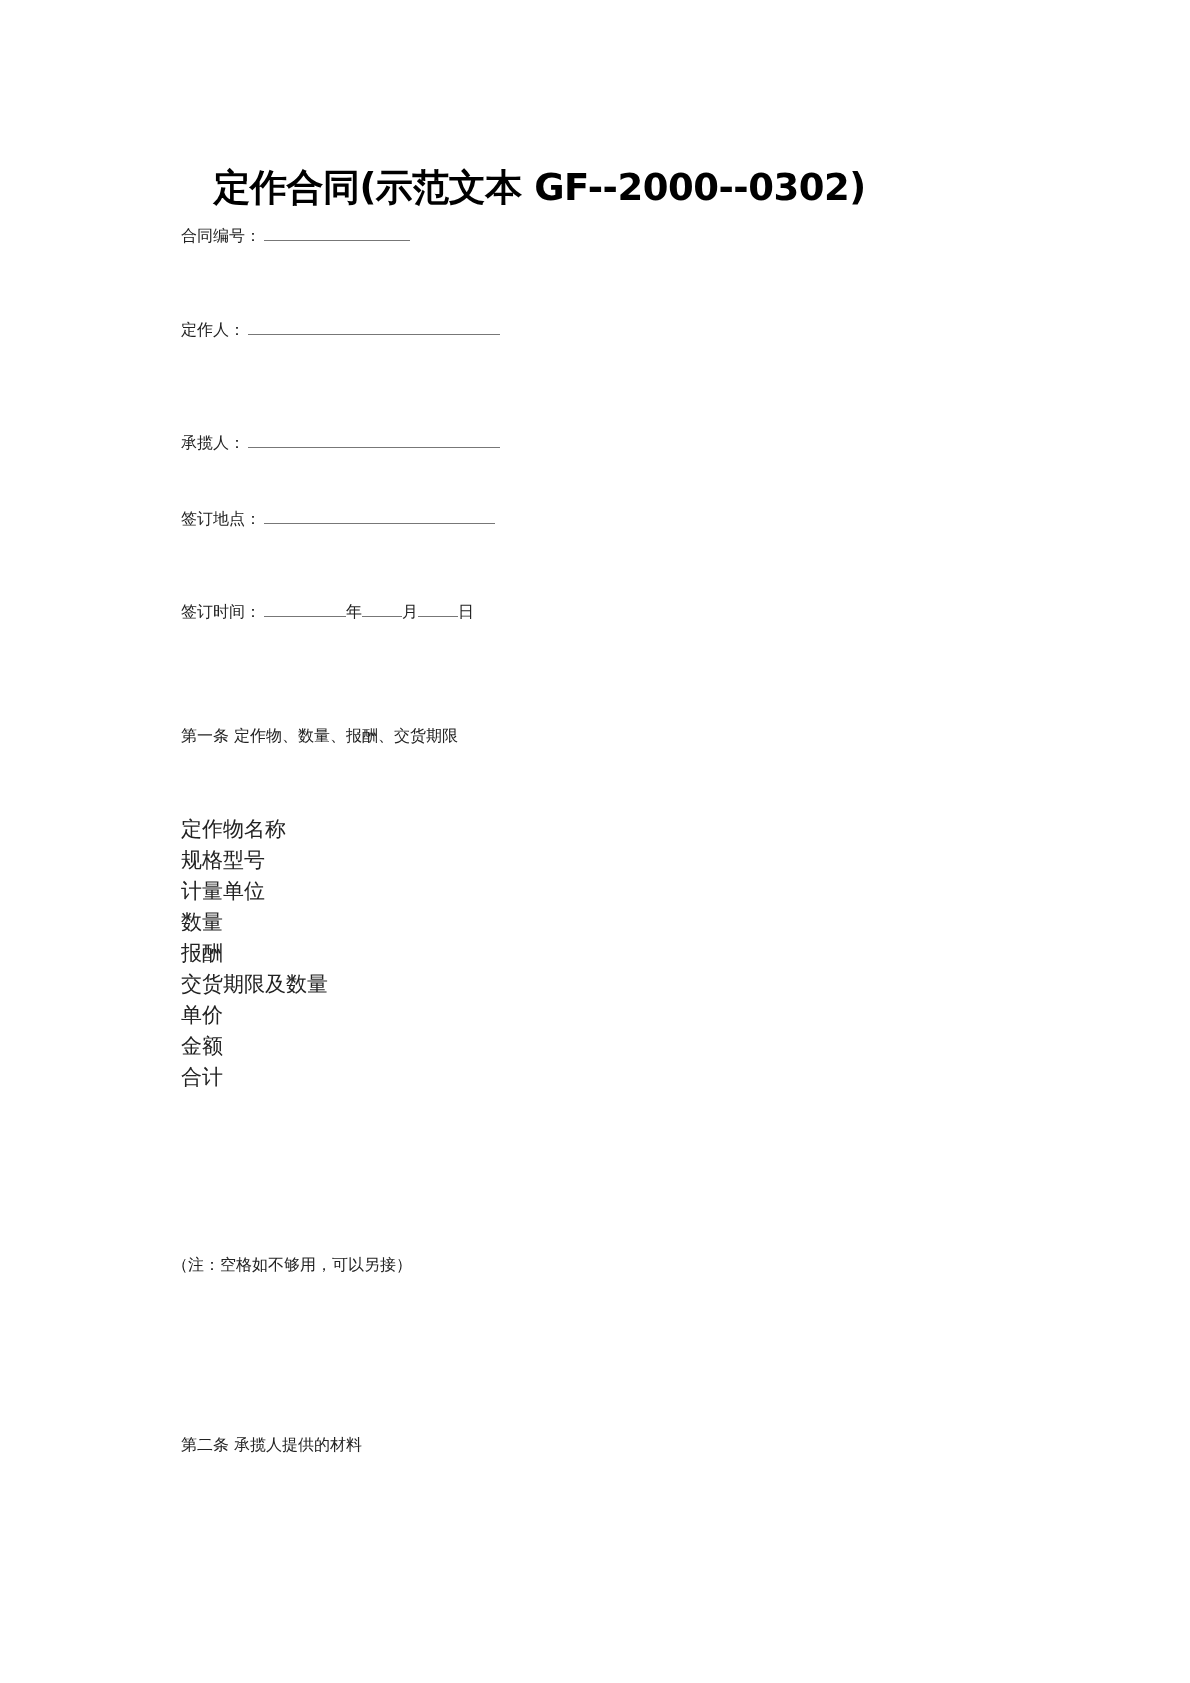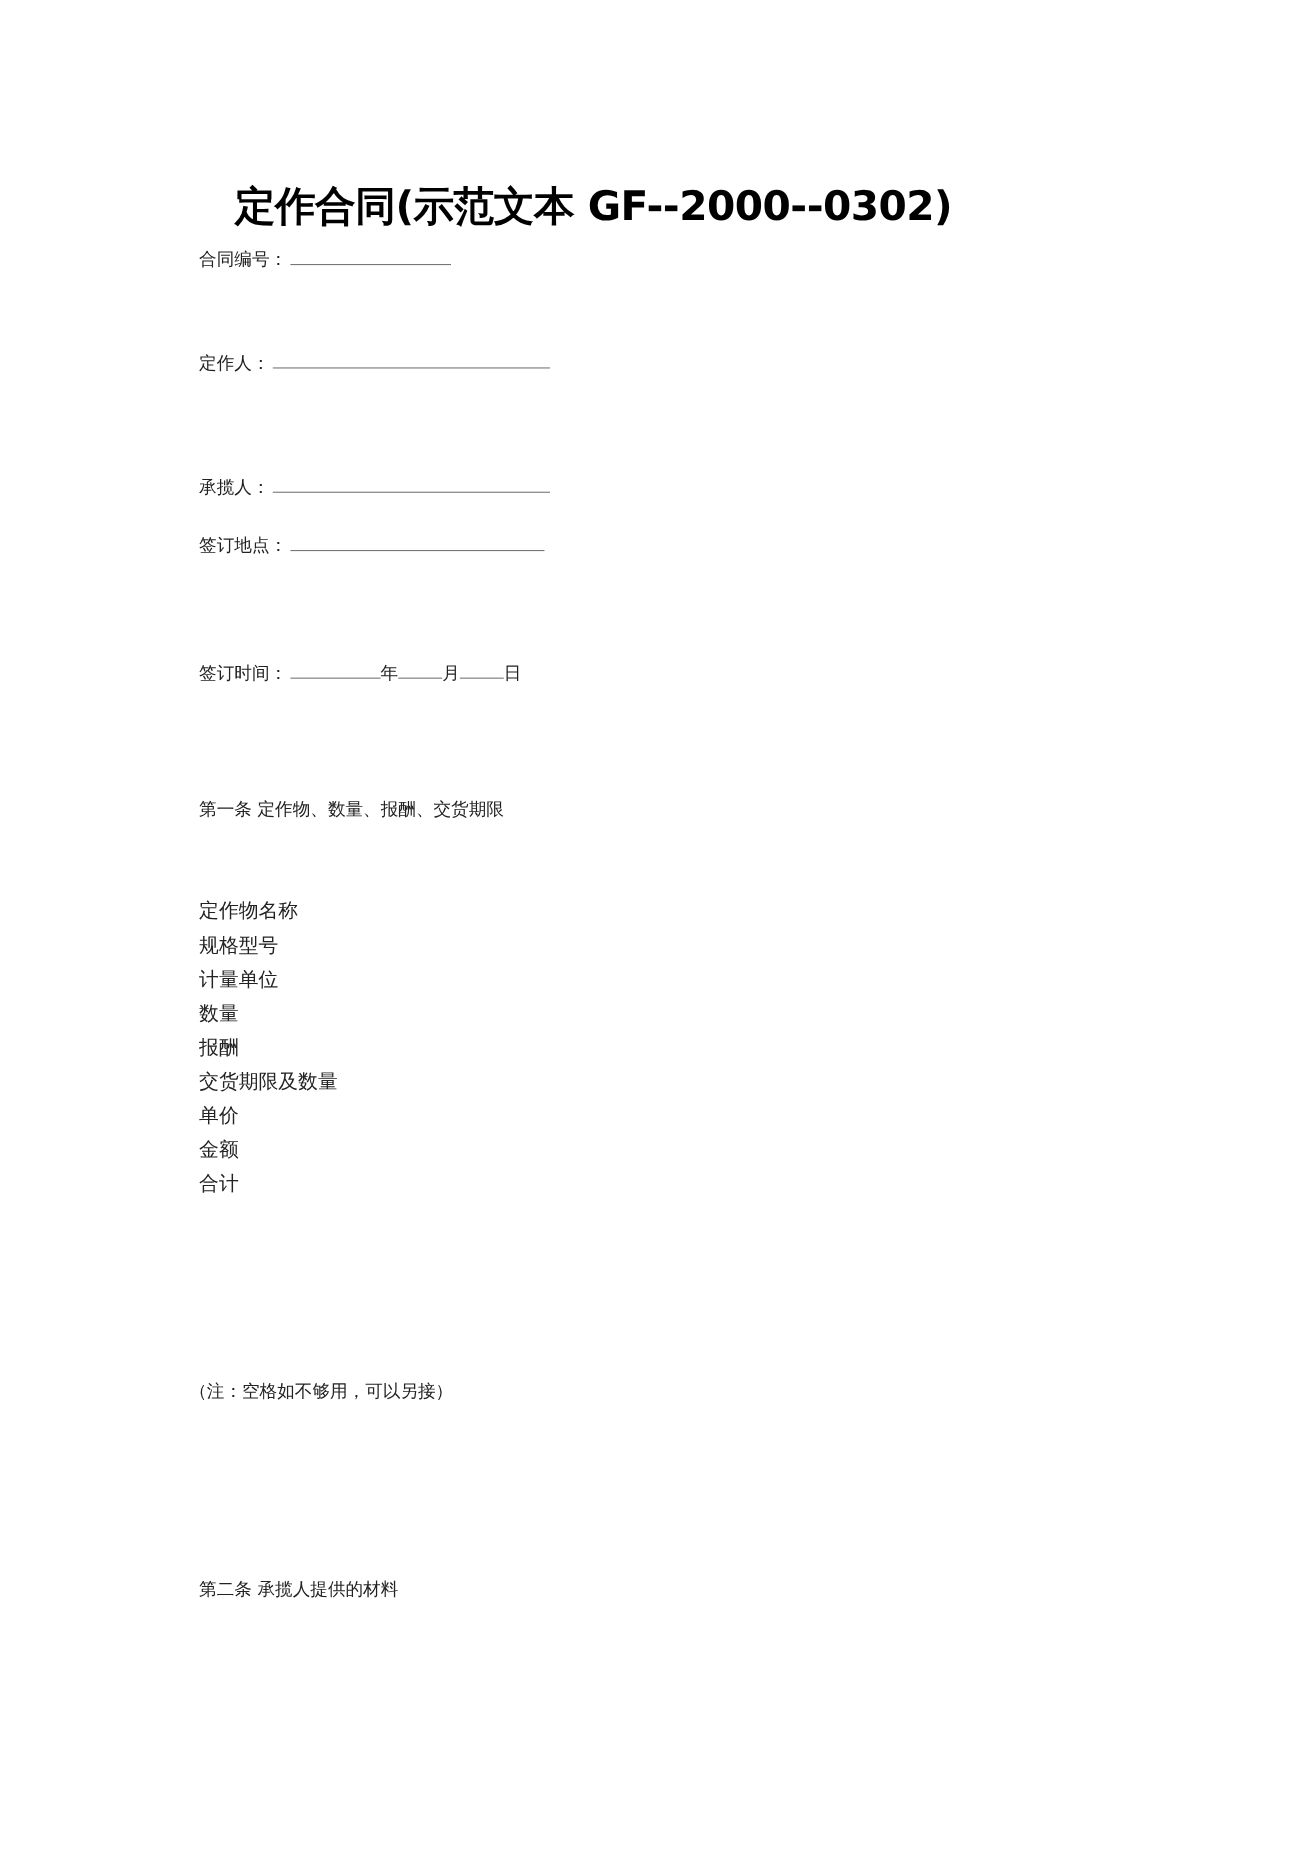--- a/index.html
+++ b/index.html
@@ -5,42 +5,42 @@
     html, body { margin: 0; padding: 0; background: #ffffff; }
     body { width: 1190px; height: 1683px; position: relative; overflow: hidden;
            font-family: "DejaVu Serif", "Liberation Serif", serif; color: #111; }
     .page { position: absolute; left: 0; top: 0; width: 1190px; height: 1683px; background: #fff; }
     .title { position: absolute; left: 0; width: 1079px; top: 163px; text-align: center;
              font-family: "DejaVu Sans", "Liberation Sans", sans-serif; font-size: 37px;
              font-weight: bold; color: #000; letter-spacing: -0.5px; }
     .line { position: absolute; left: 181px; font-size: 16px; line-height: 24px; white-space: nowrap; color: #222; }
     .blank { display: inline-block; border-bottom: 1px solid #777; height: 18px; vertical-align: baseline; margin-left: 3px; }
     .blank.tight { margin-left: 0; }
-    .list-item { position: absolute; left: 181px; font-size: 18px; line-height: 24px; white-space: nowrap; color: #222; }
+    .list-item { position: absolute; left: 181px; font-size: 21px; line-height: 24px; white-space: nowrap; color: #222; }
   </style>
 </head>
 <body>
 
 <div class="page">
 
   <div class="title">定作合同(示范文本 GF--2000--0302)</div>
 
   <div class="line" style="top:222px;">
     <span>合同编号：</span><span class="blank" style="width:146px;"></span>
   </div>
 
   <div class="line" style="top:316px;">
     <span>定作人：</span><span class="blank" style="width:252px;"></span>
   </div>
 
   <div class="line" style="top:429px;">
     <span>承揽人：</span><span class="blank" style="width:252px;"></span>
   </div>
 
-  <div class="line" style="top:482px;">
+  <div class="line" style="top:505px;">
     <span>签订地点：</span><span class="blank" style="width:231px;"></span>
   </div>
 
   <div class="line" style="top:598px;">
     <span>签订时间：</span><span class="blank" style="width:82px;"></span><span>年</span><span class="blank tight" style="width:40px;"></span><span>月</span><span class="blank tight" style="width:40px;"></span><span>日</span>
   </div>
 
   <div class="line" style="top:724px;">第一条  定作物、数量、报酬、交货期限</div>
 
   <div class="list-item" style="top:817px;">定作物名称</div>

